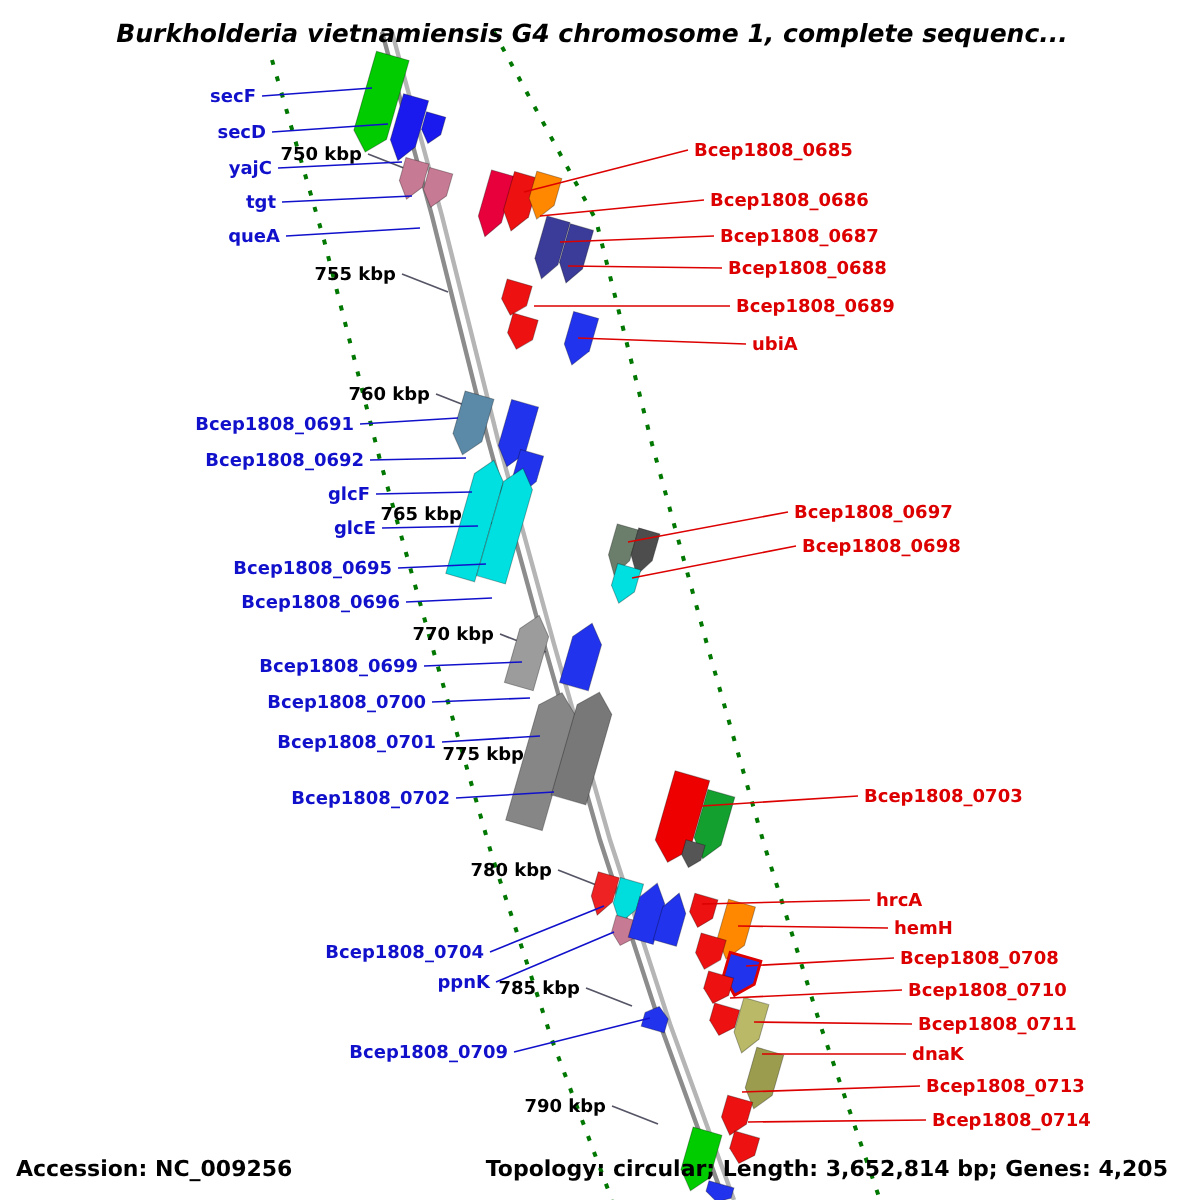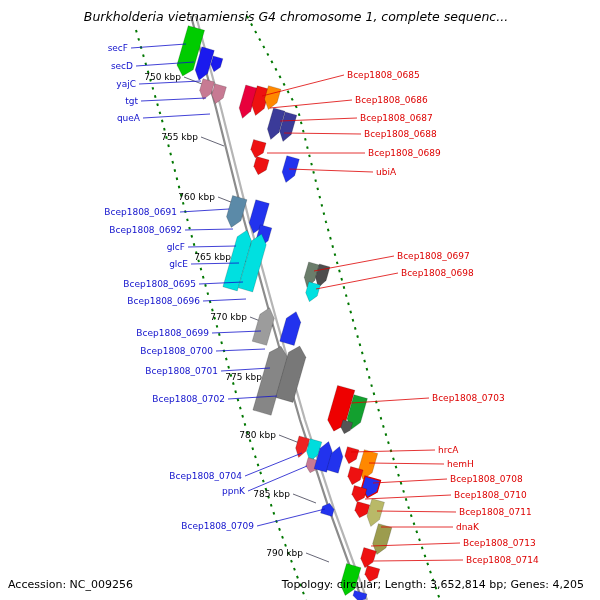--- a/index.html
+++ b/index.html
@@ -1,18 +1,18 @@
 <!DOCTYPE html>
 <html><head>
 <meta charset="utf-8">
 <style>
   * { margin:0; padding:0; box-sizing:border-box; }
   html,body { background:#ffffff; }
   body { width:600px; height:600px; font-family:"DejaVu Sans", sans-serif; }
-  .page { position:relative; width:592px; height:600px; background:#ffffff; overflow:hidden; }
+  .page { position:relative; width:592px; height:600px; background:#ffffff; overflow:hidden;font-weight:bold; }
   .title { position:absolute; top:9px; left:0; width:100%; text-align:center;
            font-style:italic; font-size:12.5px; color:#000; z-index:3; }
   #genome-svg { position:absolute; top:0; left:0; z-index:1; }
   .footer { position:absolute; left:8px; right:8px; bottom:9px; display:flex;
             justify-content:space-between; font-size:11px; color:#000; z-index:3;margin-top:12px; }
 </style>
 </head>
 <body>
 
 <div class="page">

